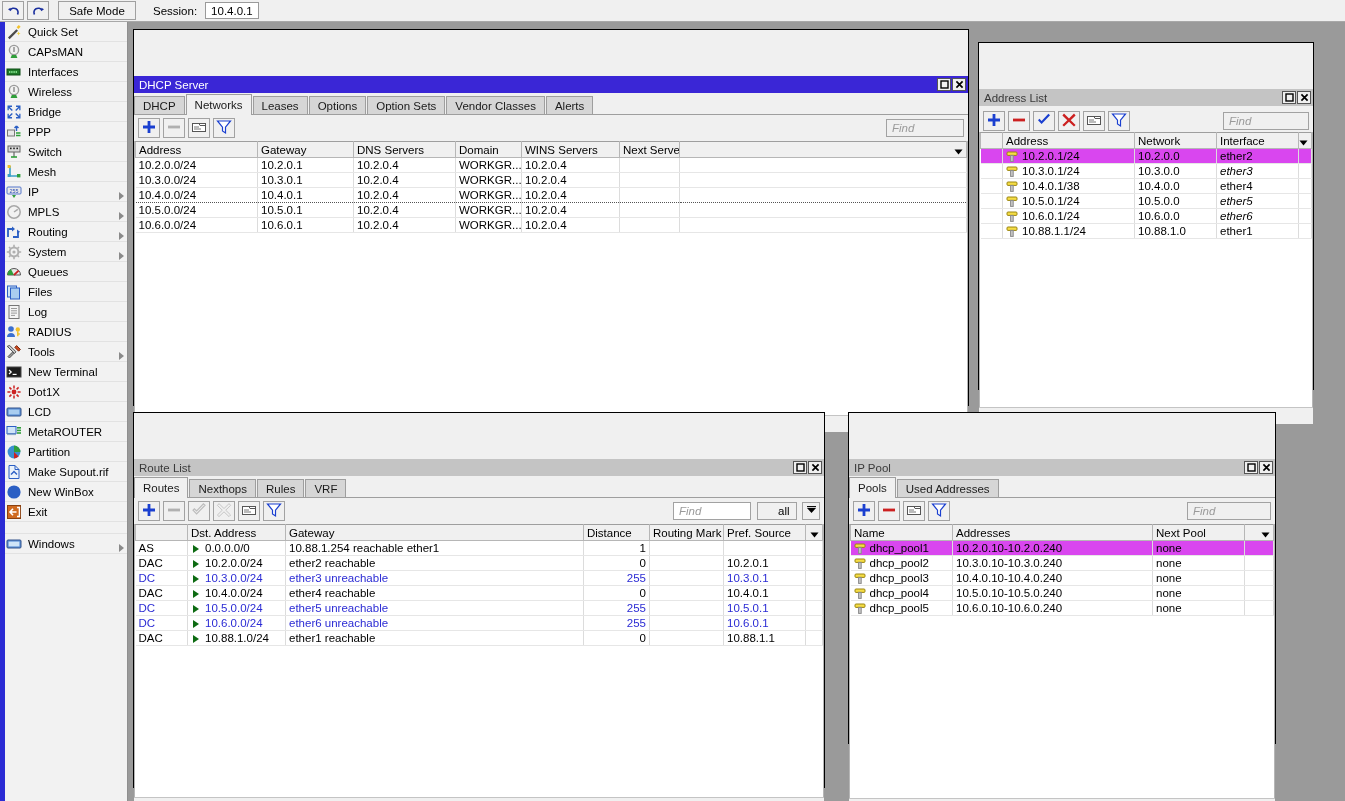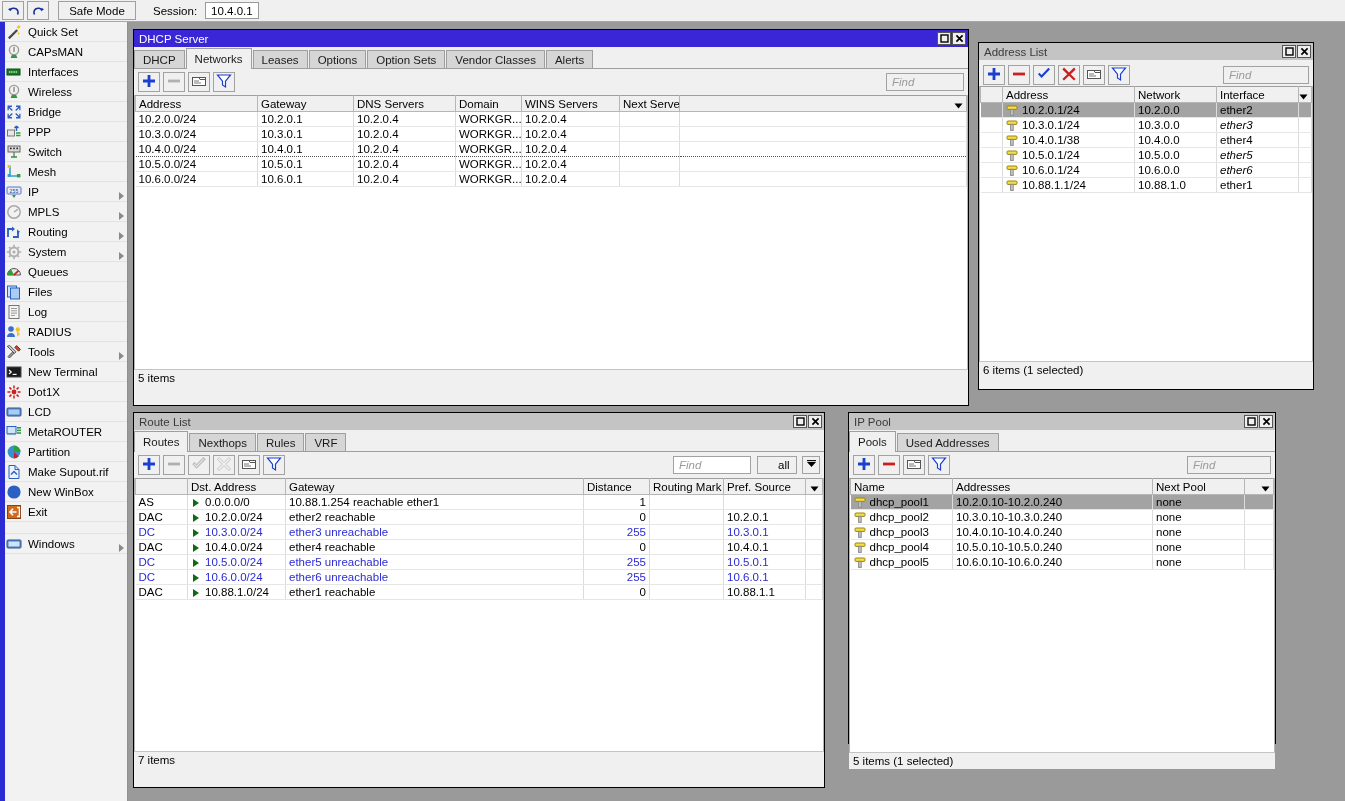--- a/index.html
+++ b/index.html
@@ -78,20 +78,21 @@
     border-bottom: 4px solid transparent;
   }
   .msep { height: 12px; border-bottom: 1px solid #e2e2e2; }
 
   
   .win { position: absolute; background: #f0f0f0; border: 1px solid #000; }
   .win-title {
     height: 17px; display: flex; align-items: center;
     padding-left: 5px; font-size: 11.5px;
     user-select: none;
+    margin-top: 46px;
   }
   .win-title.active { background: #3a26d6; color: #fff; }
   .win-title.inactive { background: #c4c4c4; color: #3a3a3a; gap: 20px; }
   .win-ctrls { margin-left: auto; display: flex; gap: 1px; padding-right: 2px; }
   .wbtn {
     width: 14px; height: 13px; background: #f0f0f0;
     border: 1px solid #555;
     display: flex; align-items: center; justify-content: center;
     cursor: pointer;
   }
@@ -138,21 +139,21 @@
   .tbl th {
     background: #f0f0f0; border: 1px solid #b6b6b6; border-top: 1px solid #9e9e9e;
     font-weight: normal; text-align: left; padding: 1px 3px; height: 16px;
     font-size: 11.5px; position: relative; white-space: nowrap; overflow: hidden;
   }
   .tbl td {
     border-right: 1px solid #dcdcdc; border-bottom: 1px solid #e6e6e6;
     padding: 0 3px; height: 15px; white-space: nowrap; overflow: hidden;
     background: #fff;
   }
-  .tbl tr.sel td { background: #a3a3a3; }
+  .tbl tr.sel td { background: #d946ef; }
   .tbl tr.dotted td { border-top: 1px dotted #555; border-bottom: 1px dotted #555; }
   .gridarea { background:#fff; border-left:1px solid #b6b6b6; border-right:1px solid #b6b6b6;
               overflow:hidden; }
   .statusbar {
     height: 17px; display:flex; align-items:center; padding-left:4px;
     background:#f0f0f0; border-top:1px solid #c4c4c4; font-size: 11.5px;
   }
   .blue { color: #2b2bd4; }
   .ital { font-style: italic; }
   .num { text-align: right; }

